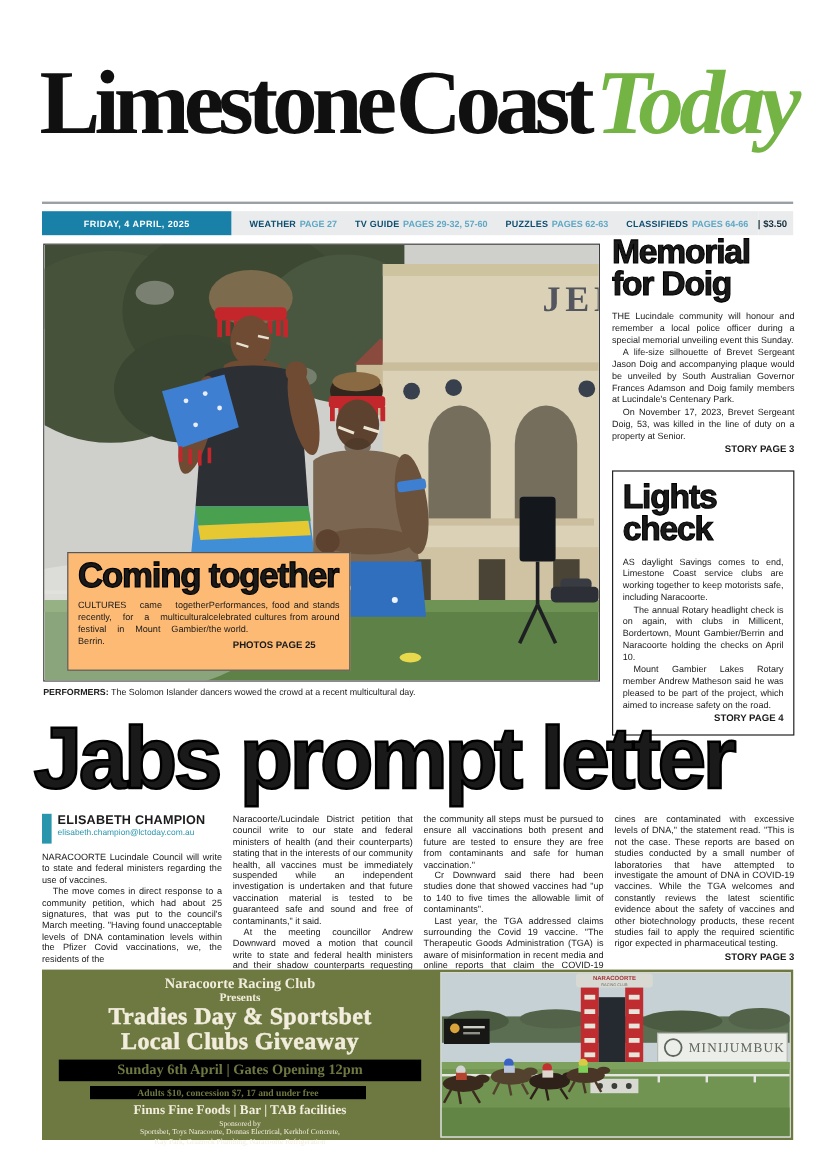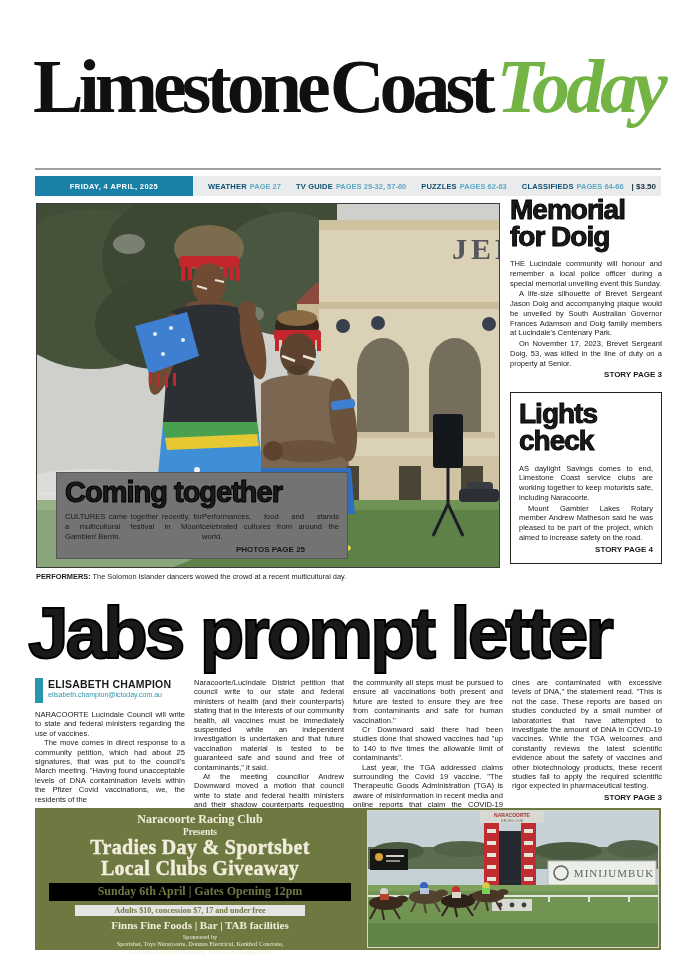--- a/index.html
+++ b/index.html
@@ -23,22 +23,22 @@
     letter-spacing:.4px; display:flex; align-items:center; justify-content:center; }
   .infolist { flex:1; background:#e9ebec; display:flex; align-items:center; gap:15px; padding-left:15px; font-size:7.5px; white-space:nowrap; }
   .info-label { font-weight:bold; color:#0d4f72; letter-spacing:.2px; }
   .info-pages { color:#5fa8c6; font-weight:bold; margin-left:3px; }
   .price { background:#e9ebec; display:flex; align-items:center; padding-right:5px; font-size:8px; font-weight:bold; color:#15303c; }
 
   
   .photo-block { position:absolute; left:36px; top:203px; width:464px; }
   .photo { position:relative; width:464px; height:365px; border:1px solid #3c3c3c; overflow:hidden; }
   .photo svg { display:block; }
-  .overlay { position:absolute; left:19px; bottom:8px; width:292px; background:#737373;
-    border:1px solid #55585a; padding:5px 8px 3px 8px; }
+  .overlay { position:absolute; left:19px; bottom:8px; width:236px; background:#fdba74;
+    border:1px solid #55585a; padding:5px 8px 15px 8px; }
   .overlay h2 { font-size:29px; letter-spacing:-1px; line-height:1; font-weight:bold;
     -webkit-text-stroke:1px #000; margin-bottom:5px; }
   .ov-cols { display:flex; }
   .ov-col { width:50%; font-size:7.6px; line-height:1.3; text-align:justify; }
   .ov-pointer { text-align:center; font-weight:bold; font-size:8px; margin-top:3px; }
   .caption { margin-top:4px; font-size:7.4px; color:#1c1c1c; }
   .caption b { font-weight:bold; }
 
   
   .right-col { position:absolute; left:510px; top:197px; width:152px; }
@@ -66,21 +66,21 @@
   
   .ad { position:absolute; left:35px; top:808px; width:626px; height:142px;
     background:#6e7942; display:flex; font-family:"Liberation Serif", serif; }
   .ad-left { width:330px; color:#f2eddc; text-align:center; padding-top:4px; }
   .ad-club { font-size:12px; font-weight:bold; }
   .ad-presents { font-size:9.5px; font-weight:bold; }
   .ad-t1, .ad-t2 { font-size:20px; font-weight:bold; line-height:1.05; letter-spacing:.3px;
     -webkit-text-stroke:.4px #f2eddc; }
   .ad-bar1 { background:#000000; color:#6e7942; font-weight:bold; font-size:12px;
     margin:4px 14px 0 14px; padding:1px 0 2px 0; }
-  .ad-bar2 { background:#e5e5e5; color:#6e7942; font-weight:bold; font-size:8px;
+  .ad-bar2 { background:#000000; color:#6e7942; font-weight:bold; font-size:8px;
     margin:4px 60px 0 40px; padding:1px 0; }
   .ad-amen { font-size:11px; font-weight:bold; margin-top:3px; }
   .ad-sponsby { font-size:6.3px; margin-top:2px; }
   .ad-sp { font-size:6.3px; line-height:1.3; }
   .ad-photo { flex:1; margin:2px; border:1px solid #d6d8cc; background:#c6d1d6; overflow:hidden; }
   .ad-photo svg { display:block; }
 </style>
 </head>
 <body>
 
@@ -231,20 +231,21 @@
   <aside class="right-col">
     <h1 class="h-news">Memorial for Doig</h1>
     <p>THE Lucindale community will honour and remember a local police officer during a special memorial unveiling event this Sunday.</p>
     <p class="ind">A life-size silhouette of Brevet Sergeant Jason Doig and accompanying plaque would be unveiled by South Australian Governor Frances Adamson and Doig family members at Lucindale's Centenary Park.</p>
     <p class="ind">On November 17, 2023, Brevet Sergeant Doig, 53, was killed in the line of duty on a property at Senior.</p>
     <div class="pointer">STORY PAGE 3</div>
 
     <div class="lights-box">
       <h1 class="h-news">Lights check</h1>
       <p>AS daylight Savings comes to end, Limestone Coast service clubs are working together to keep motorists safe, including Naracoorte.</p>
+      <p class="ind">The annual Rotary headlight check is on again, with clubs in Millicent, Bordertown, Mount Gambier/Berrin and Naracoorte holding the checks on April 10.</p>
       <p class="ind">Mount Gambier Lakes Rotary member Andrew Matheson said he was pleased to be part of the project, which aimed to increase safety on the road.</p>
       <div class="pointer">STORY PAGE 4</div>
     </div>
   </aside>
 
   <h1 class="lead-headline">Jabs prompt letter</h1>
 
   <section class="columns">
     <div class="col">
       <div class="byline">

